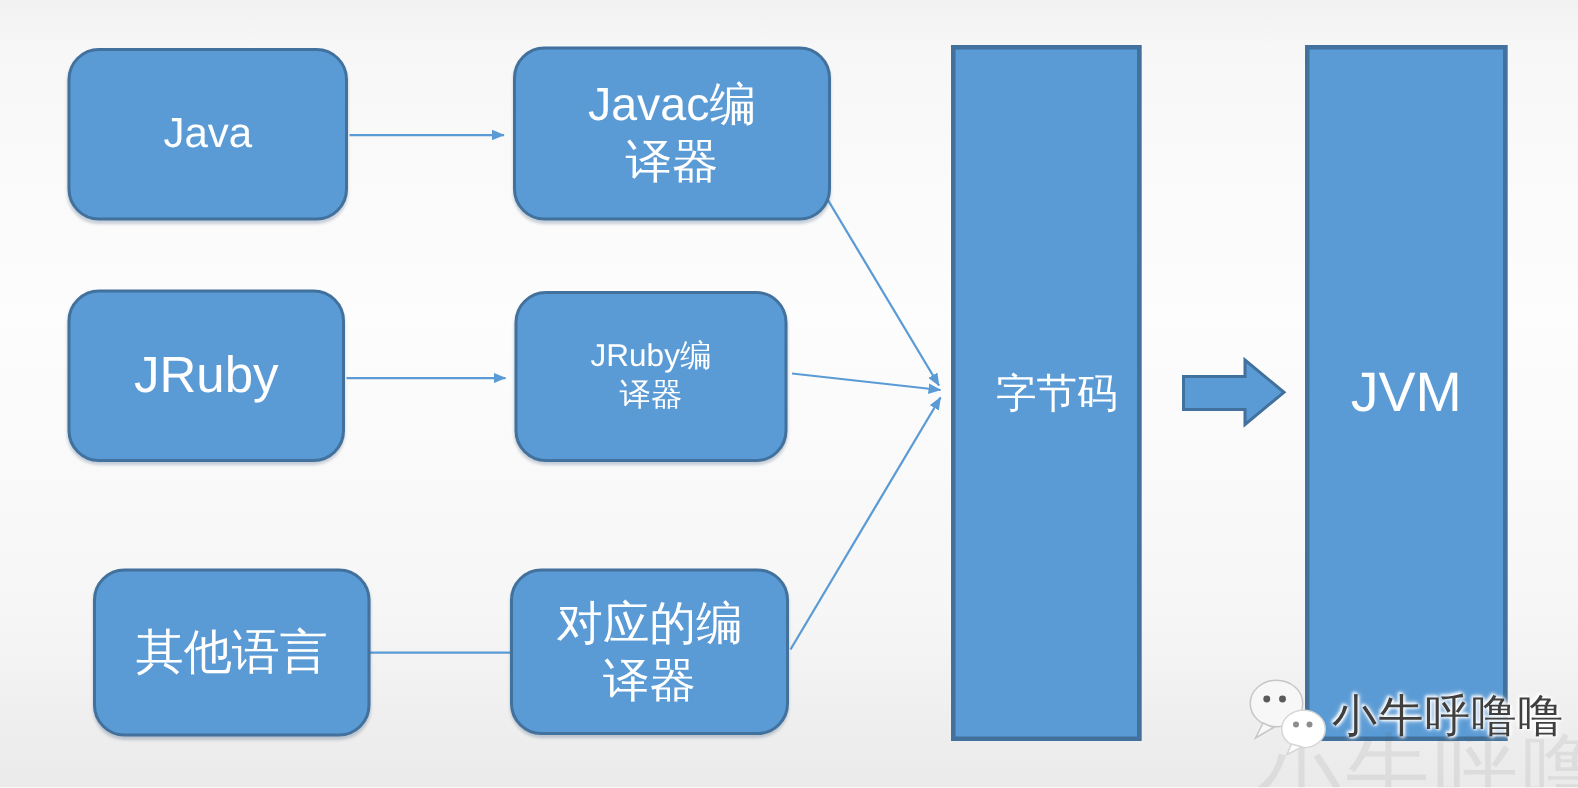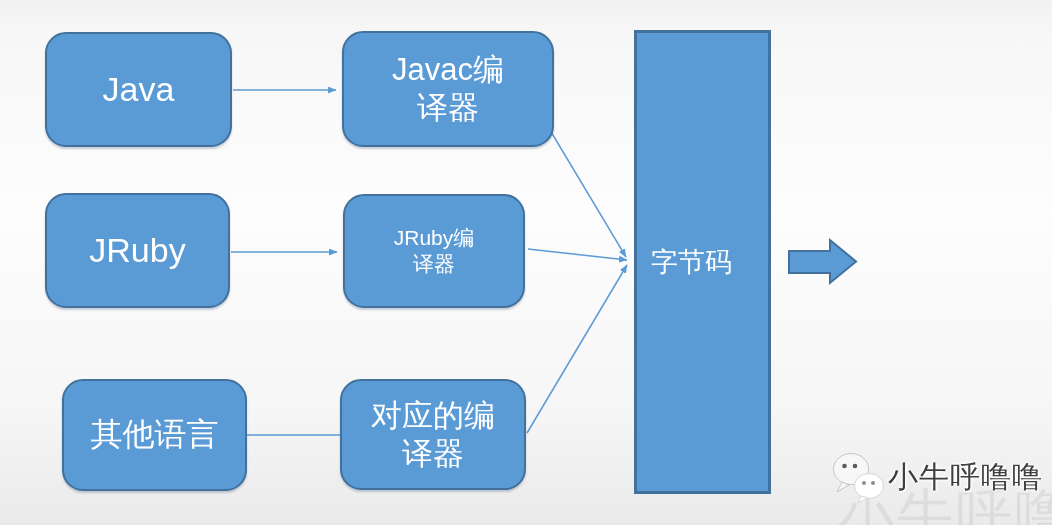--- a/index.html
+++ b/index.html
@@ -108,21 +108,21 @@
     <line class="conn" x1="231" y1="252" x2="337" y2="252" marker-end="url(#arrowhead)"></line>
     <line class="conn" x1="231" y1="435" x2="340" y2="435"></line>
 
     <line class="conn" x1="526" y1="90" x2="626" y2="257" marker-end="url(#arrowhead)"></line>
     <line class="conn" x1="528" y1="249" x2="627" y2="260" marker-end="url(#arrowhead)"></line>
     <line class="conn" x1="527" y1="433" x2="627" y2="265" marker-end="url(#arrowhead)"></line>
 
     <polygon class="block-arrow" points="789,251 830,251 830,240 856,261.5 830,283 830,273 789,273"></polygon>
   </svg>
 
-  <div class="box rounded" style="left:45px;top:32px;width:187px;height:115px;font-size:34px;">
+  <div class="box rounded" style="left:45px;top:32px;width:187px;height:115px;font-size:28px;">
     <span class="ln">Java</span>
   </div>
   <div class="box rounded" style="left:45px;top:193px;width:185px;height:115px;font-size:34px;text-align:right;">
     <span class="ln">JRuby</span>
   </div>
   <div class="box rounded" style="left:45px;top:379px;width:185px;height:112px;font-size:32px;margin-left:17px;">
     <span class="ln">其他语言</span>
   </div>
 
   <div class="box rounded" style="left:342px;top:31px;width:212px;height:116px;font-size:31px;">
@@ -131,24 +131,27 @@
   </div>
   <div class="box rounded" style="left:343px;top:194px;width:182px;height:114px;font-size:21px;">
     <span class="ln">JRuby编</span>
     <span class="ln">译器</span>
   </div>
   <div class="box rounded" style="left:340px;top:379px;width:186px;height:111px;font-size:31px;">
     <span class="ln">对应的编</span>
     <span class="ln">译器</span>
   </div>
 
-  <div class="box tall bytecode-box" style="left:634px;top:30px;width:137px;height:464px;">
+  <div class="box tall bytecode-box" style="left:634px;top:30px;width:127px;height:464px;align-items:center;">
     <span class="ln">字节码</span>
   </div>
 
+  <div class="box tall" style="left:870px;top:30px;width:135px;height:464px;font-size:37px;">
+    <span class="ln">JVM</span>
+  </div>
 
   <div class="wghost">小牛呼噜噜</div>
 
   <div class="watermark">
     <svg class="wicon" viewBox="0 0 58 54" xmlns="http://www.w3.org/2000/svg">
       <ellipse cx="21" cy="19" rx="17.5" ry="15.5" fill="#f7f7f7" stroke="#c6c6c6" stroke-width="1"></ellipse>
       <path d="M12 32 L7 42 L19 35 Z" fill="#f7f7f7" stroke="#c6c6c6" stroke-width="1"></path>
       <circle cx="14.5" cy="16" r="2.3" fill="#5a5a5a"></circle>
       <circle cx="25" cy="16" r="2.3" fill="#5a5a5a"></circle>
       <ellipse cx="39" cy="36" rx="14.5" ry="12.5" fill="#ffffff" stroke="#d6d6d6" stroke-width="1"></ellipse>

